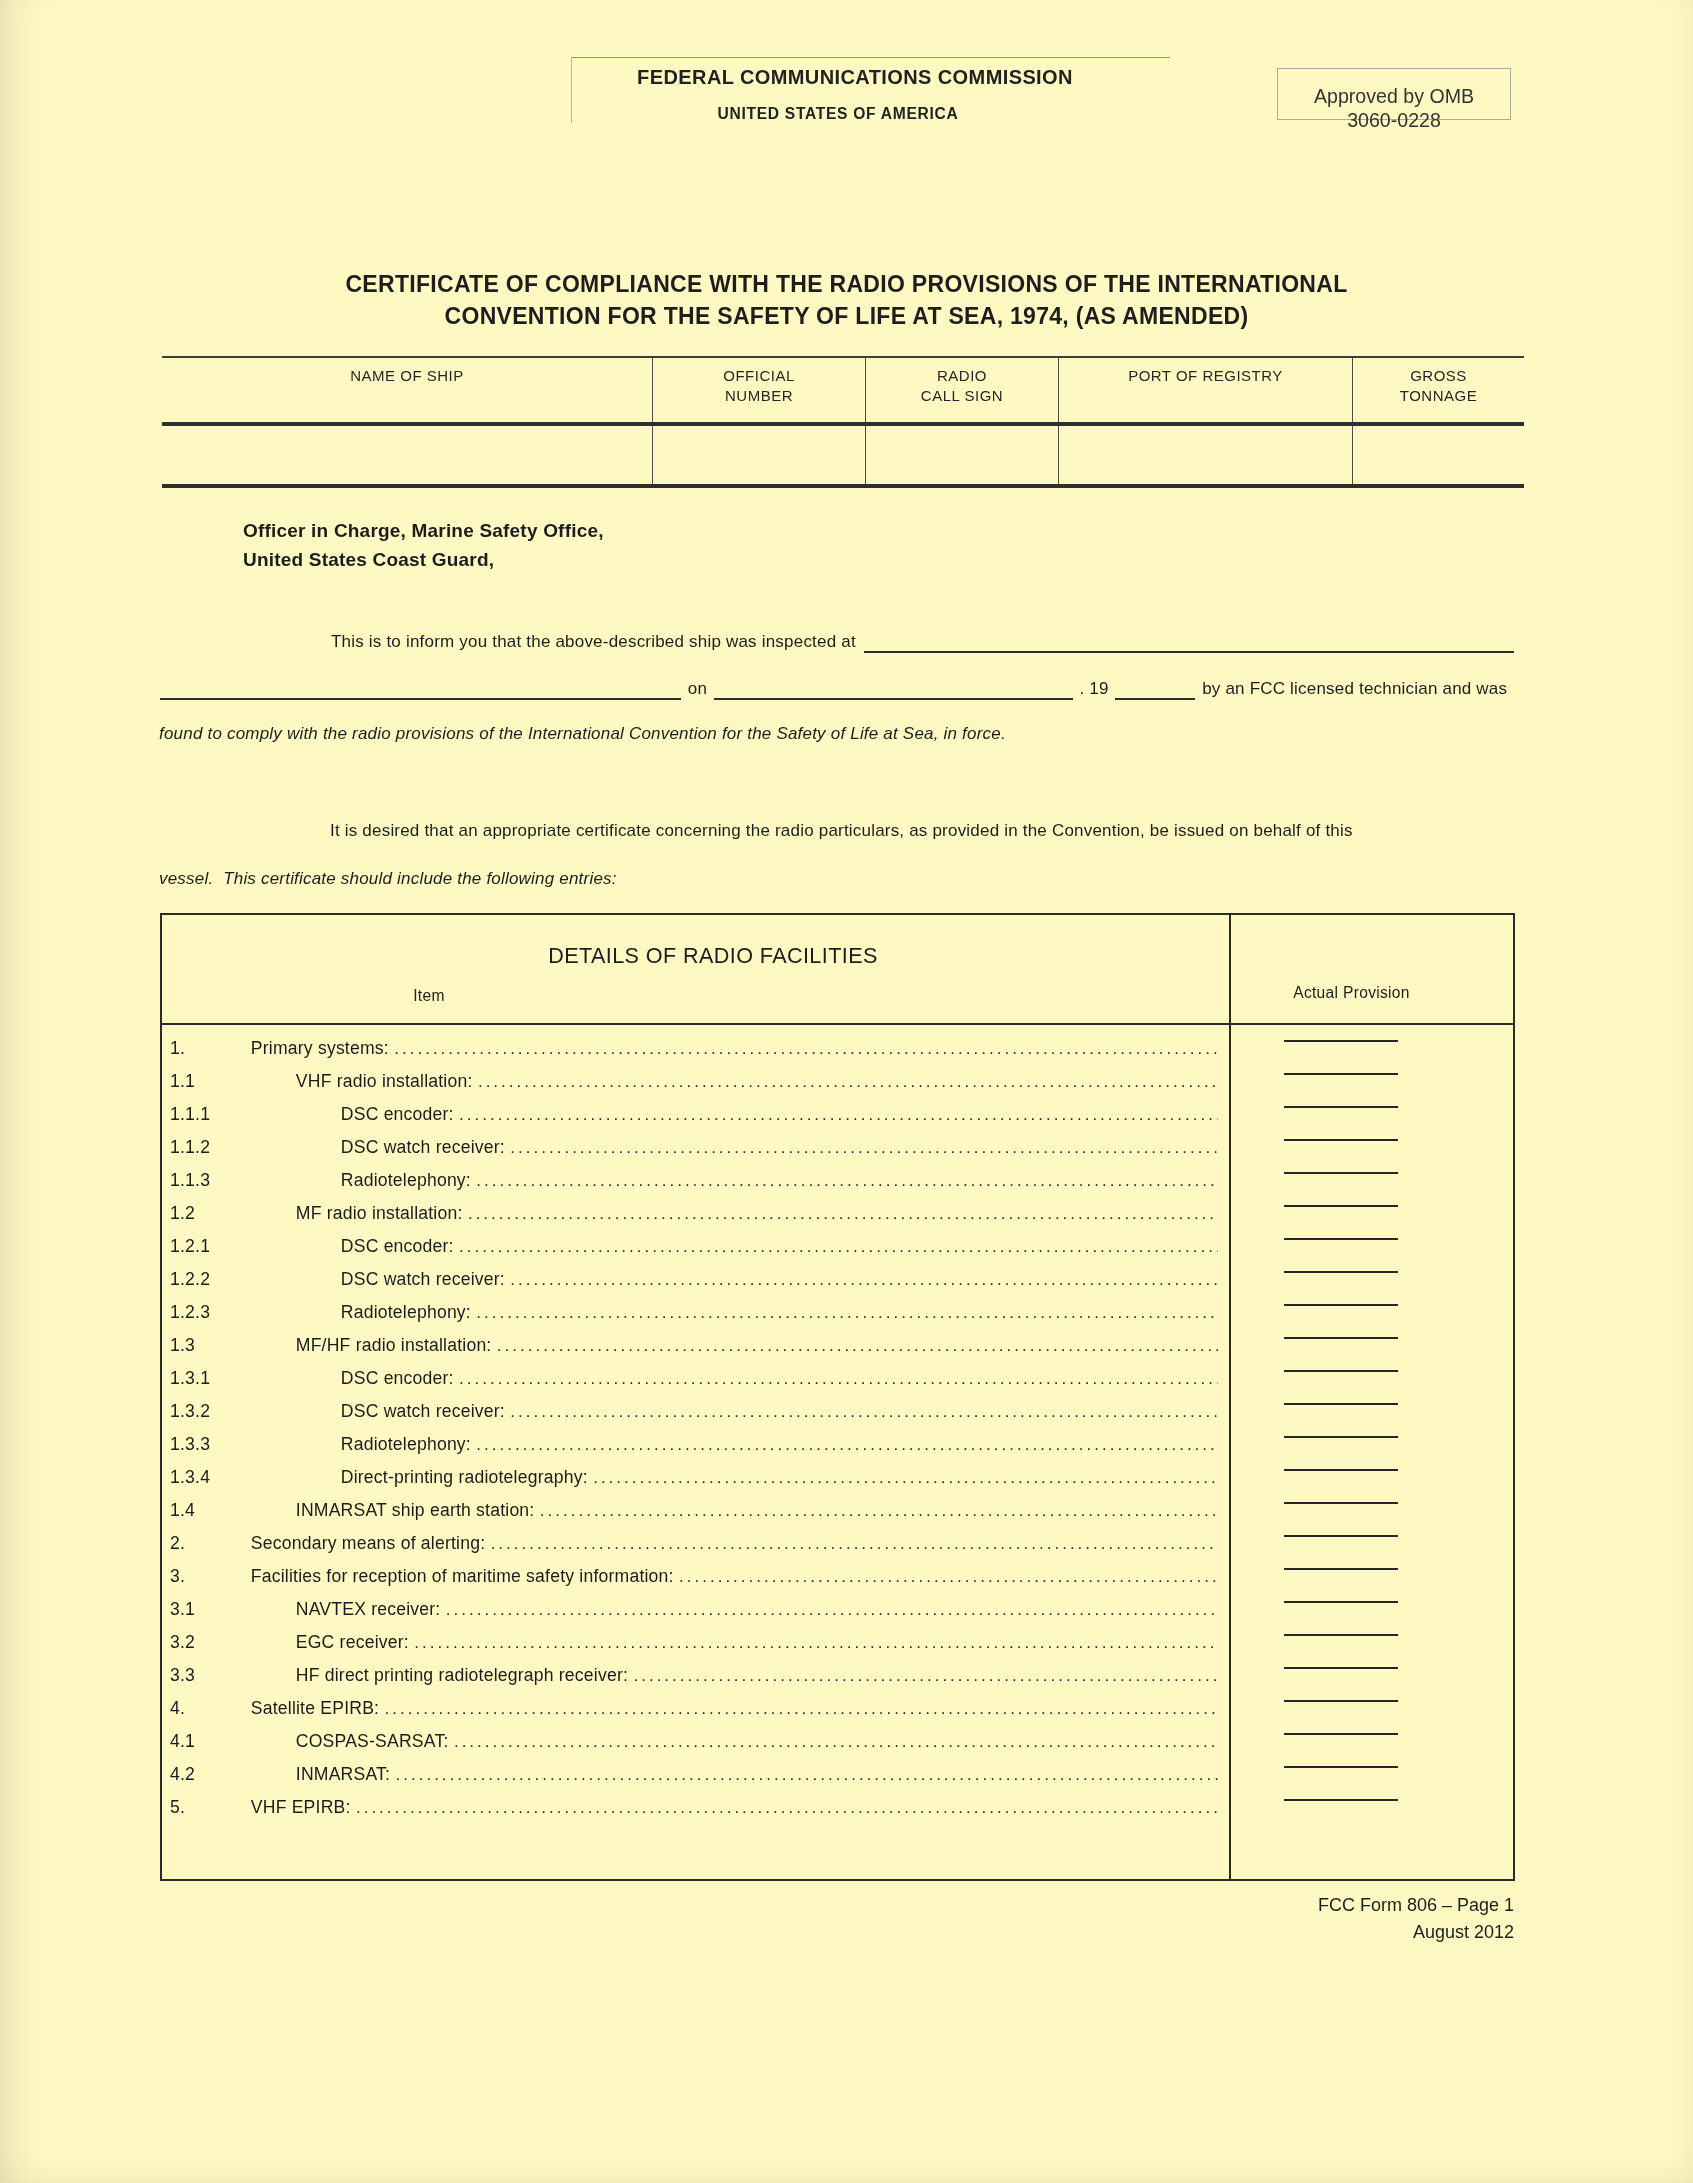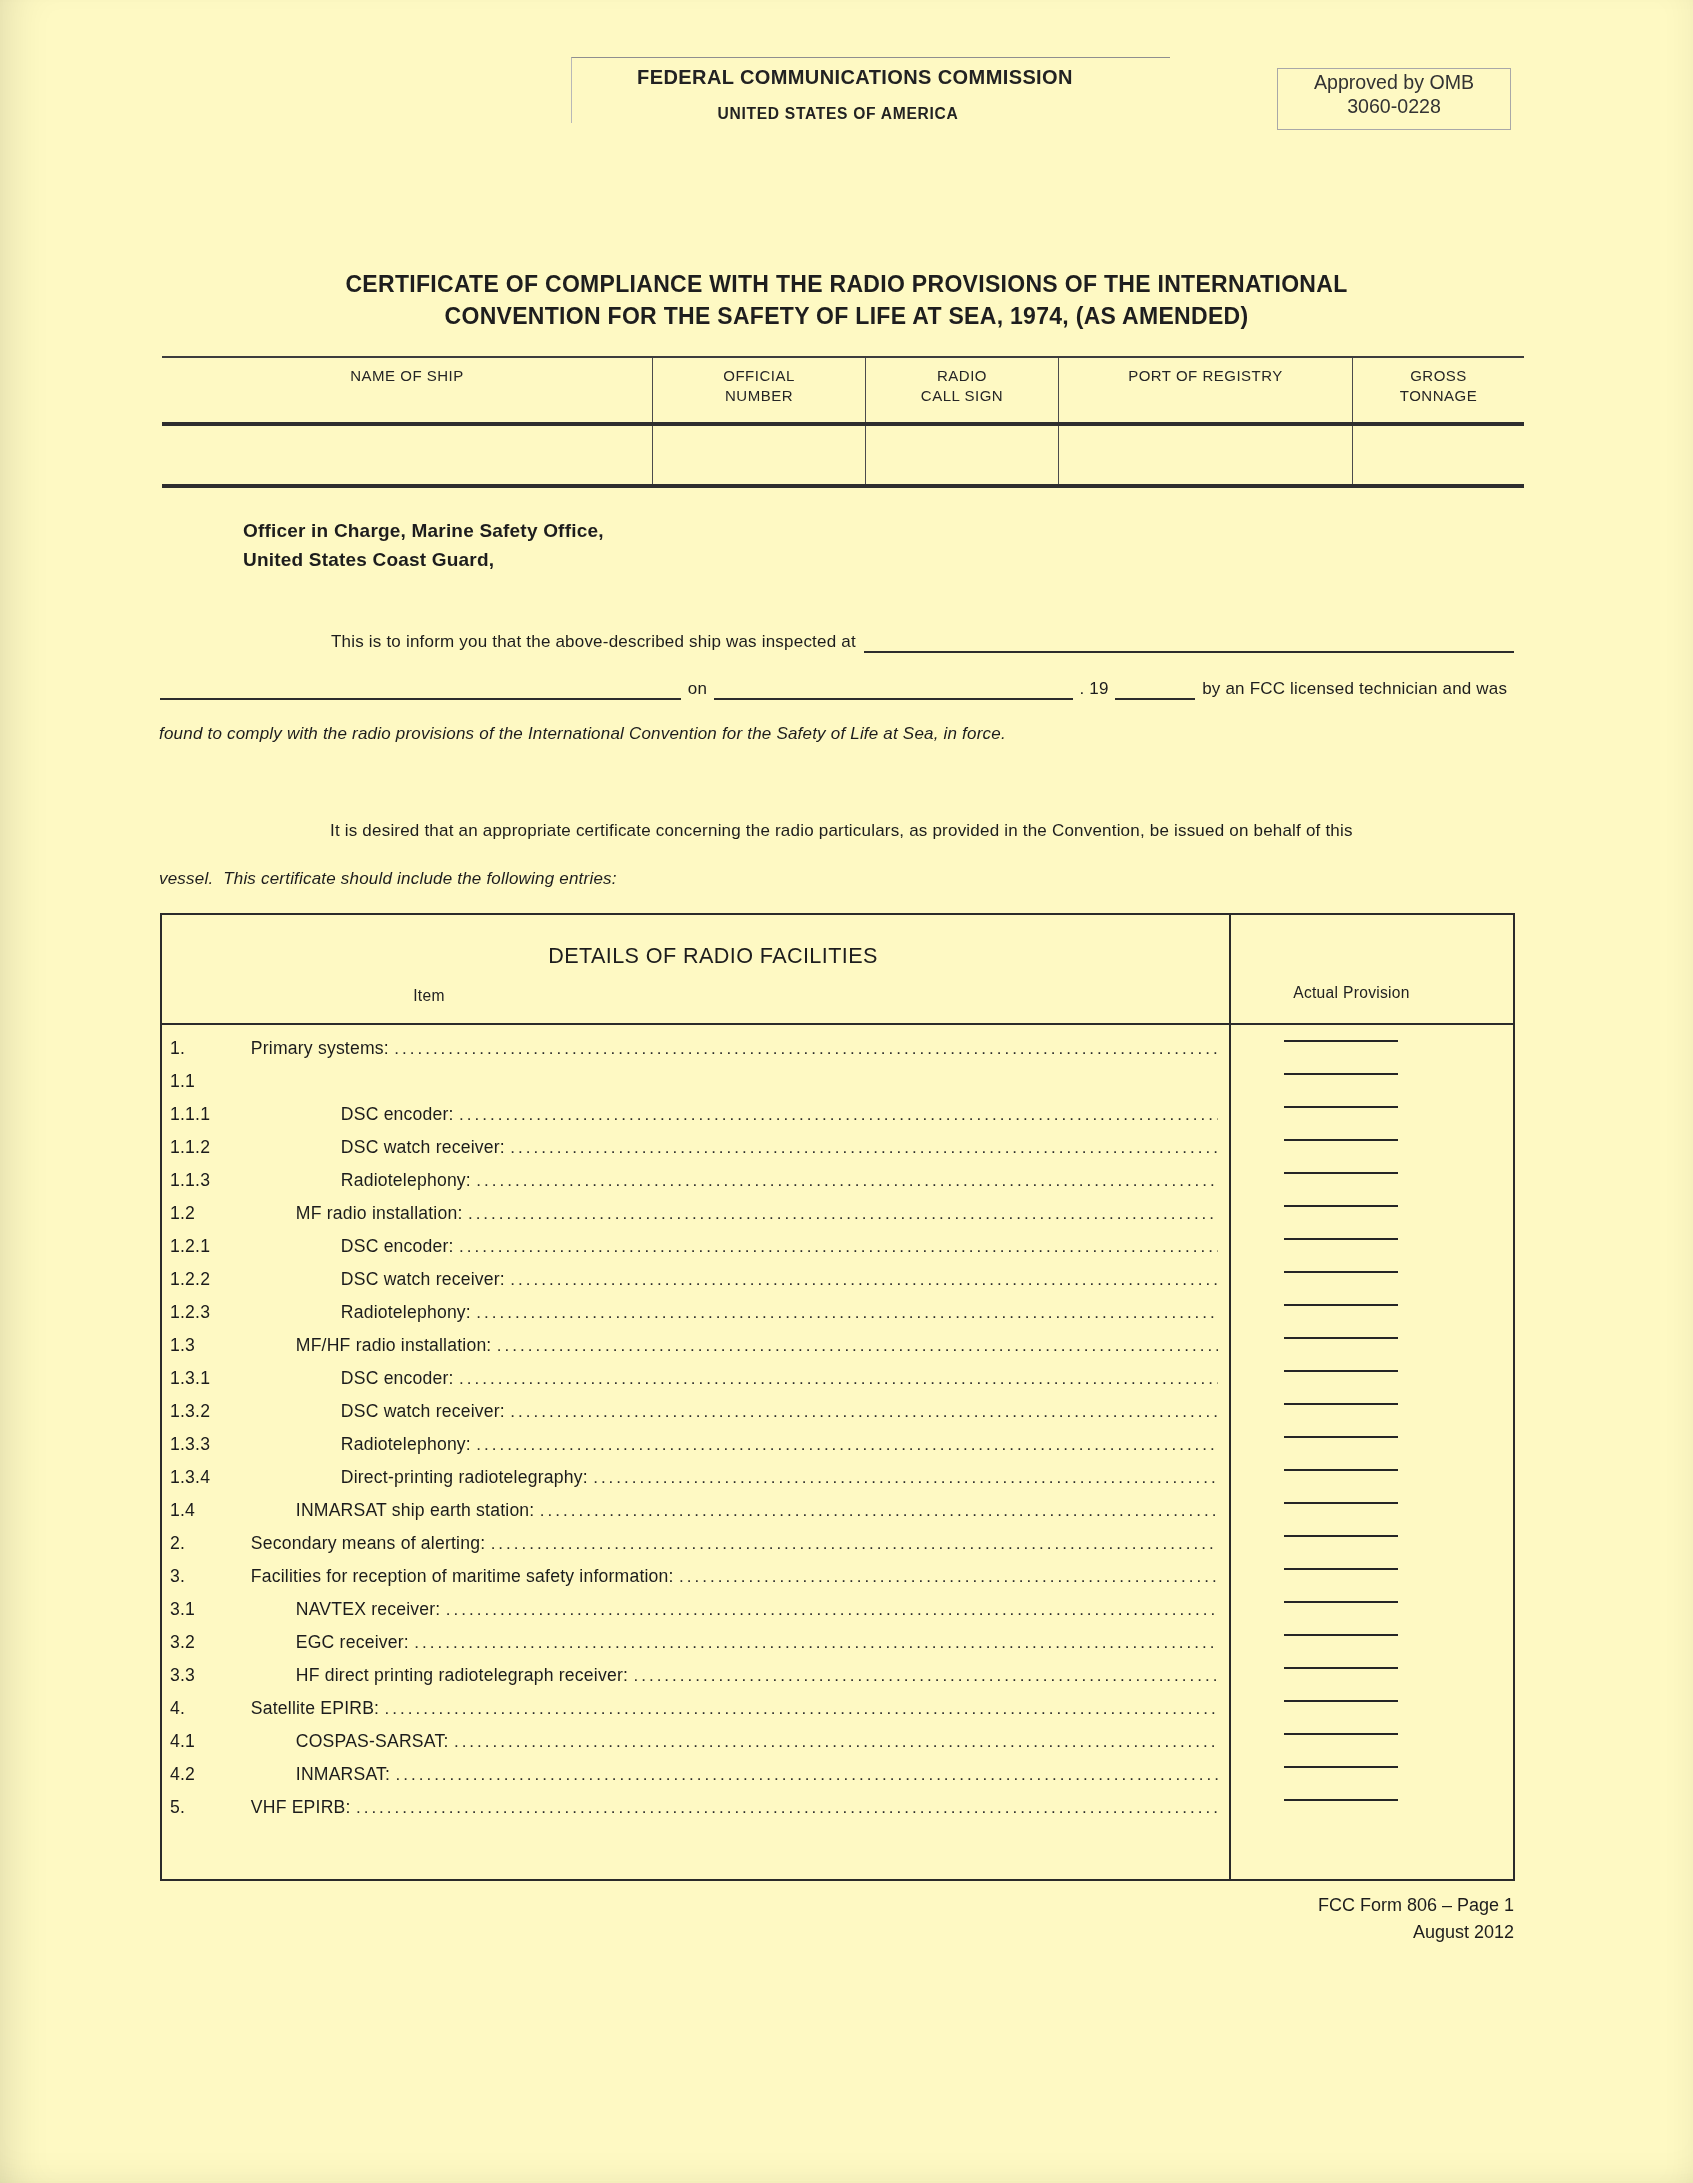--- a/index.html
+++ b/index.html
@@ -13,22 +13,22 @@
                 inset 0 -27px 41px -30px rgba(0,0,0,0.08);
   }
 
   
   .header-box { position:absolute; left:571px; top:57px; width:598px; height:65px;
     border-top:1.4px solid #8f8f8f; border-left:1.4px solid #b8b8b8; }
   .fcc-title { position:absolute; left:598px; top:66px; width:514px; text-align:center;
     font-size:20px; font-weight:bold; letter-spacing:0.4px; color:#222; }
   .usa-line { position:absolute; left:581px; top:105px; width:514px; text-align:center;
     font-size:15.6px; font-weight:bold; letter-spacing:0.7px; color:#222; }
-  .omb-box { position:absolute; left:1277px; top:68px; width:234px; height:62px;
-    border:1.4px solid #a8a8a8; box-sizing:border-box; text-align:center; padding-top:1px; }
+  .omb-box { position:absolute; left:1277px; top:68px; width:234px; height:52px;
+    border:1.4px solid #a8a8a8; box-sizing:border-box; text-align:center; padding-top:15px; }
   .omb-box div { font-size:19.6px; line-height:24px; color:#333; }
 
   
   .cert-title { position:absolute; left:8px; top:268px; width:1677px; text-align:center;
     font-weight:bold; font-size:23px; line-height:32px; letter-spacing:0.3px; color:#1e1e1e; }
 
   
   .ship-table { position:absolute; left:162px; top:356px; width:1362px;
     border-top:2px solid #3d3d3d; border-bottom:4.7px solid #2e2e2e; }
   .ship-row { display:flex; }
@@ -166,20 +166,24 @@
               <span class="leader"></span>
             </span>
           </div>
           <div class="drow-right">
             <div class="prov-line"></div>
           </div>
         </div>
         <div class="drow">
           <div class="drow-left">
             <span class="dnum">1.1</span>
+            <span class="dwrap i2">
+              <span class="dlabel">VHF radio installation:</span>
+              <span class="leader"></span>
+            </span>
           </div>
           <div class="drow-right">
             <div class="prov-line"></div>
           </div>
         </div>
         <div class="drow">
           <div class="drow-left">
             <span class="dnum">1.1.1</span>
             <span class="dwrap i3">
               <span class="dlabel">DSC encoder:</span>

